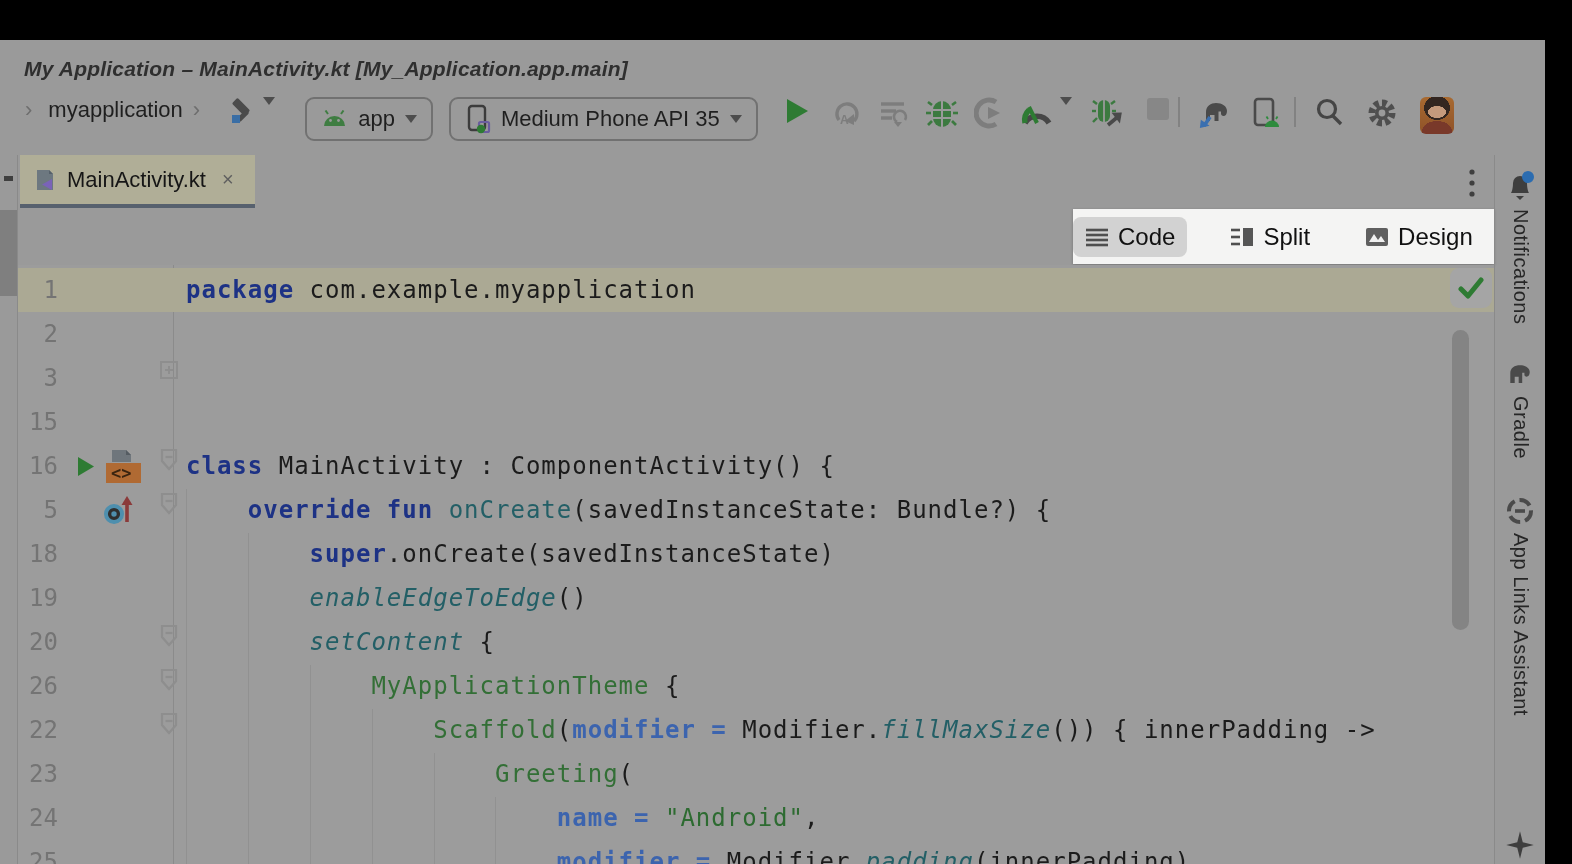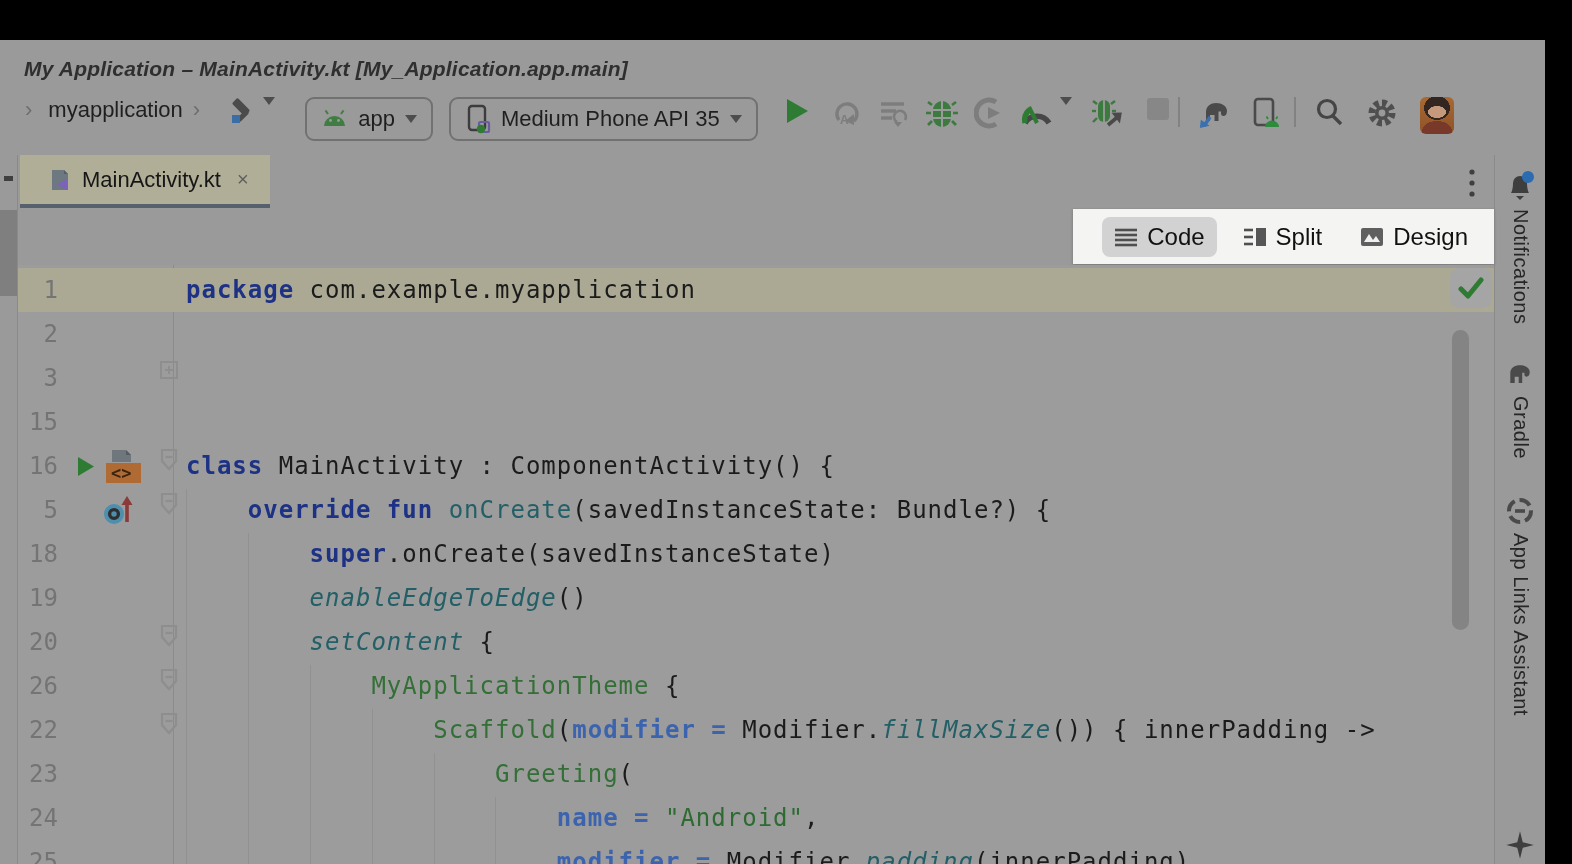--- a/index.html
+++ b/index.html
@@ -28,36 +28,36 @@
         linear-gradient(#a86a31,#8f5228);}
 
   
   .left-strip{position:absolute;top:115px;left:0;width:18px;bottom:0;border-right:1px solid #8a8a8a;box-sizing:border-box;}
   .strip-dash{position:absolute;left:4px;top:21px;width:9px;height:5px;background:#3f3f3f;}
   .strip-block{position:absolute;left:0;top:55px;width:17px;height:86px;background:#7f7f7f;}
 
   
   .tabbar{position:absolute;top:115px;left:18px;right:51px;height:53px;}
   .tab{position:absolute;left:2px;top:0;width:224px;height:49px;background:#b0ae97;
-       border-bottom:4px solid #57616e;display:flex;align-items:center;gap:10px;padding:0 0 0 26px;box-sizing:content-box;}
+       border-bottom:4px solid #57616e;display:flex;align-items:center;gap:10px;padding:0 0 0 11px;box-sizing:content-box;}
   .tab-label{font-size:22px;color:#161616;}
   .tab-close{color:#5f5f5f;font-size:20px;margin-left:6px;}
   .kebab{position:absolute;right:18px;top:12px;}
 
   
   .stripe{position:absolute;top:115px;right:0;width:51px;bottom:0;border-left:1px solid #8a8a8a;
           box-sizing:border-box;display:flex;flex-direction:column;align-items:center;}
   .vtext{writing-mode:vertical-lr;font-size:20px;color:#262626;letter-spacing:.5px;}
   .stripe-item{display:flex;flex-direction:column;align-items:center;gap:6px;}
 
   
   .editor{position:absolute;top:168px;left:18px;right:51px;bottom:0;}
   .edit-header{position:relative;height:57px;}
   .toggle-bar{position:absolute;right:0;top:1px;width:421px;height:55px;background:#f4f4f3;
-              display:flex;align-items:center;justify-content:flex-end;gap:14px;padding-right:14px;box-sizing:border-box;
+              display:flex;align-items:center;gap:31px;padding-right:14px;box-sizing:border-box;
               box-shadow:0 1px 3px rgba(0,0,0,.25);}
   .toggle-opt{display:flex;align-items:center;gap:9px;font-size:24px;color:#111;padding:6px 12px;border-radius:8px;}
   .toggle-opt.selected{background:#d2d2d2;}
 
   .code-area{position:absolute;top:57px;left:0;right:0;bottom:0;background:#9c9c9c;overflow:hidden;}
   .gutter-line{position:absolute;left:155px;top:0;bottom:0;width:1px;background:#8b8b8b;}
   .rows{position:absolute;top:3px;left:0;right:0;}
   .crow{display:flex;height:44px;position:relative;}
   .crow.hl{background:#aba994;}
   .ln-cell{width:155px;flex:none;position:relative;display:flex;align-items:center;}

